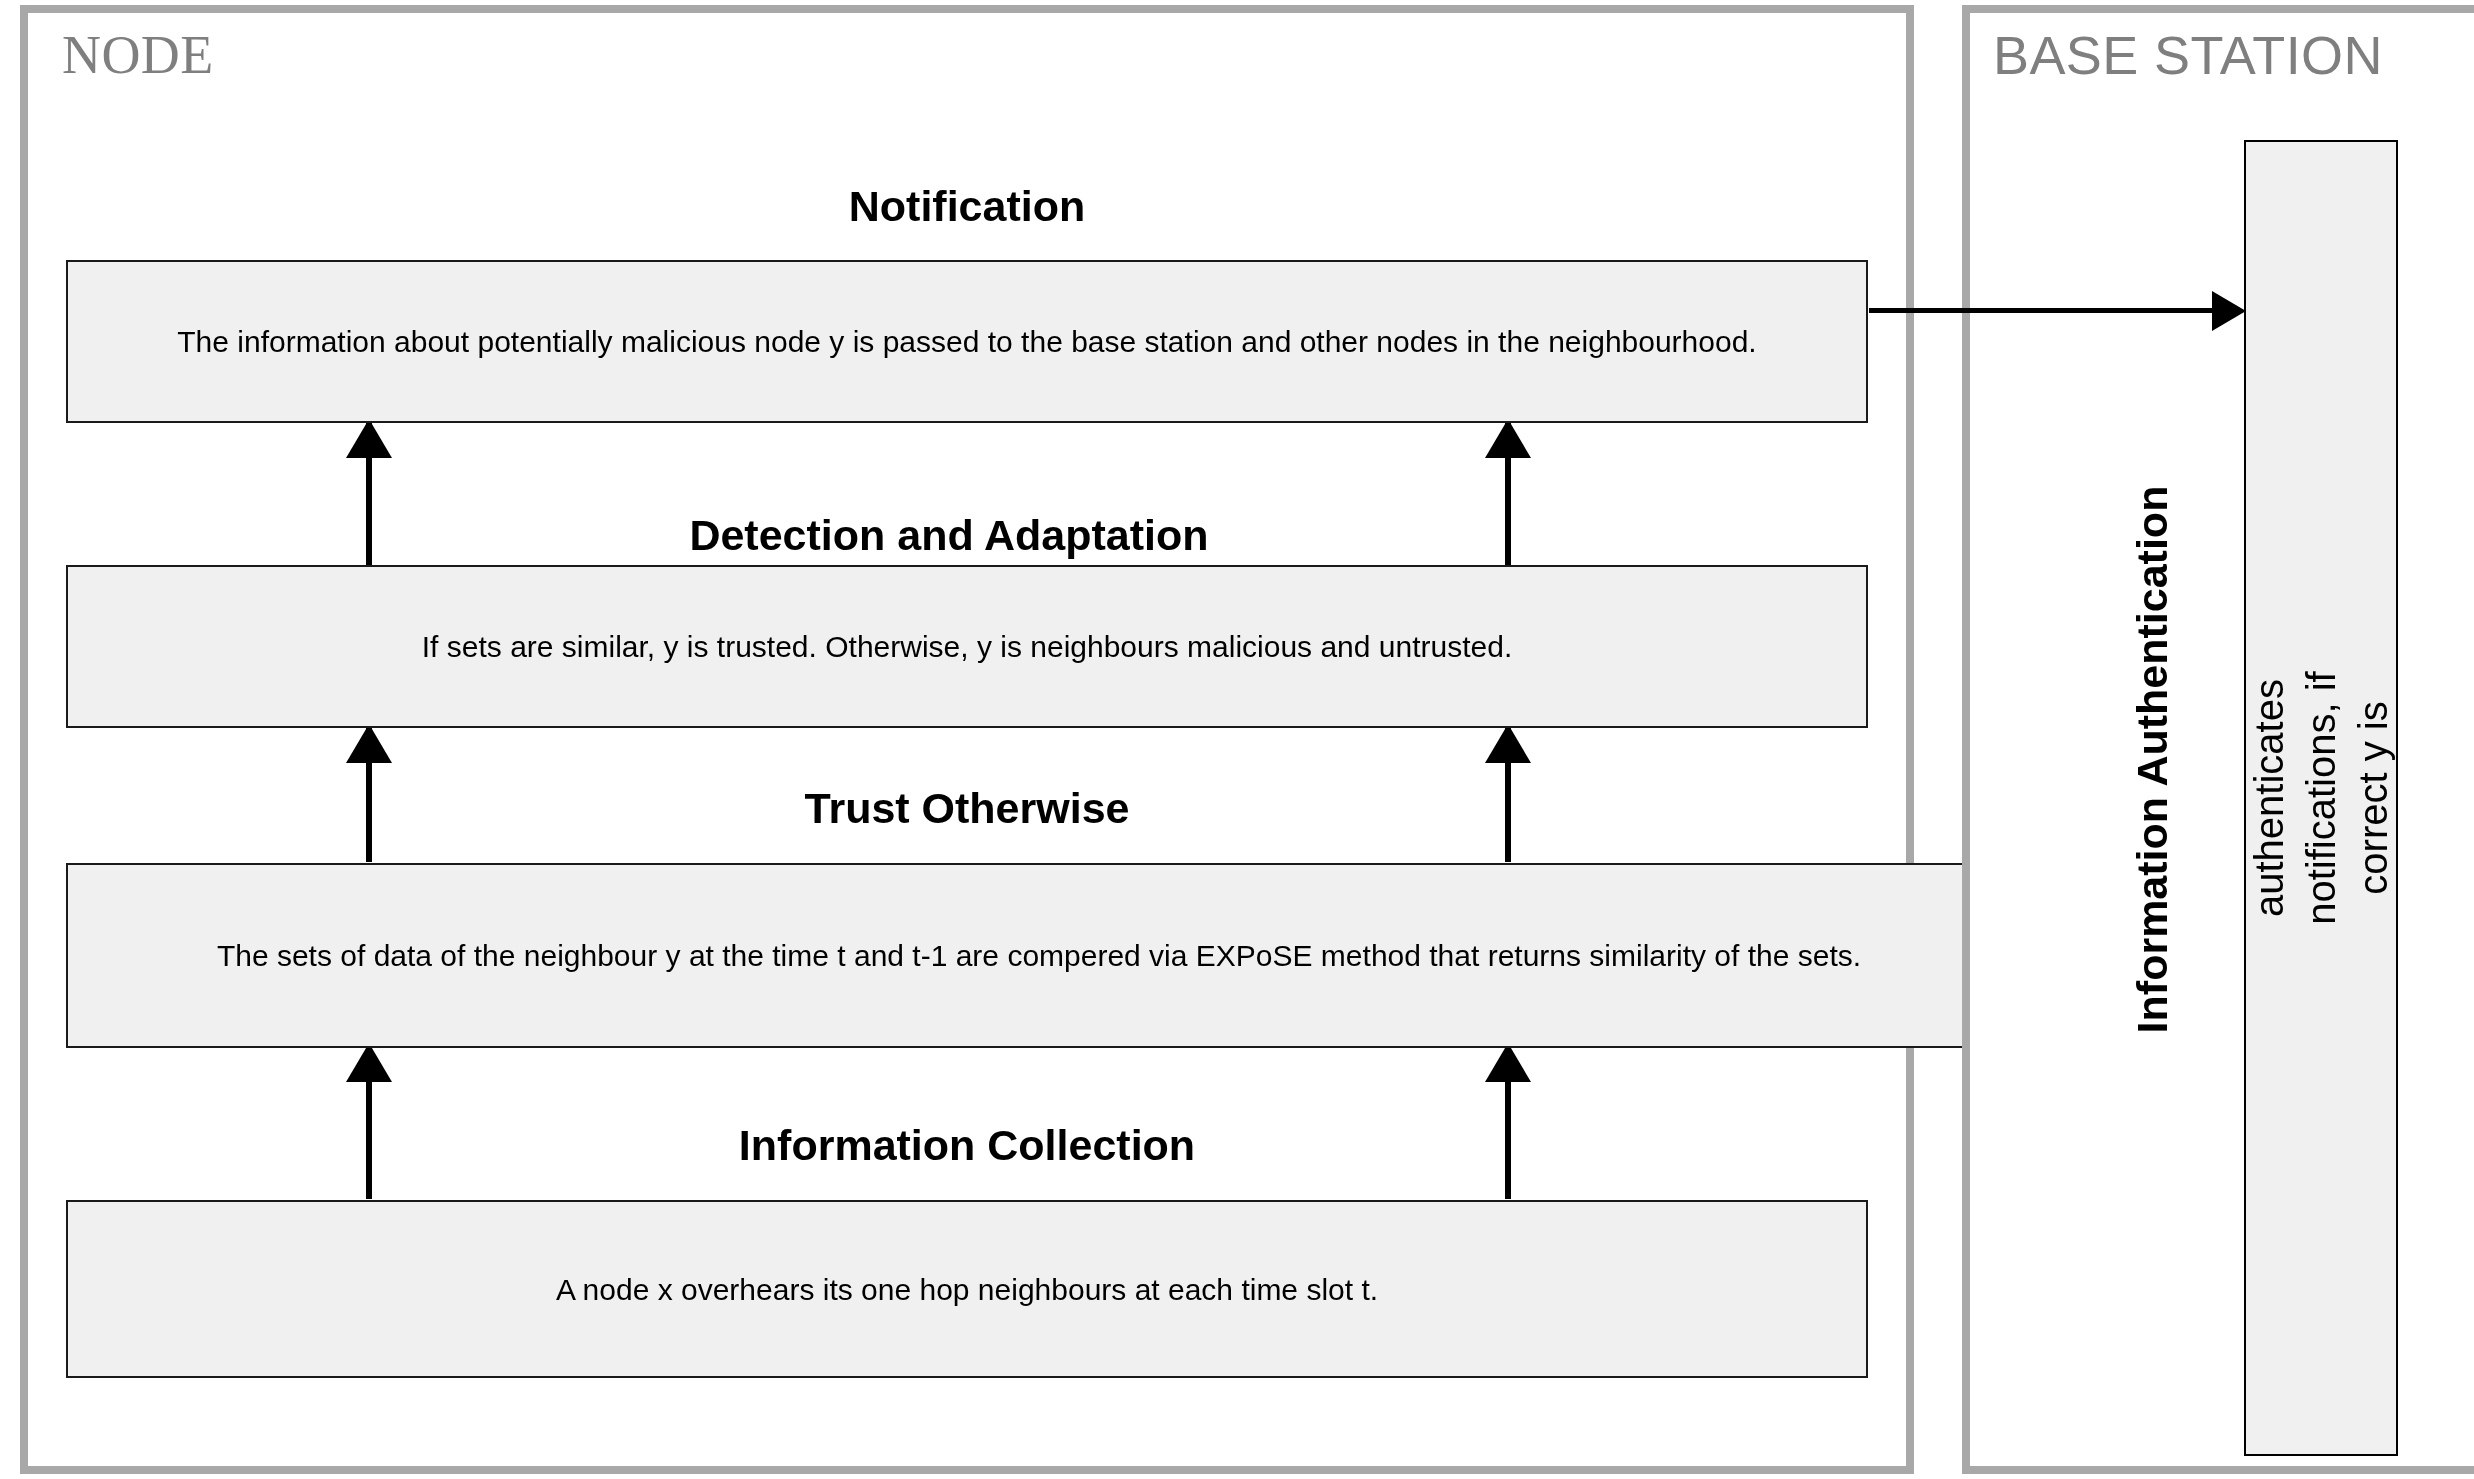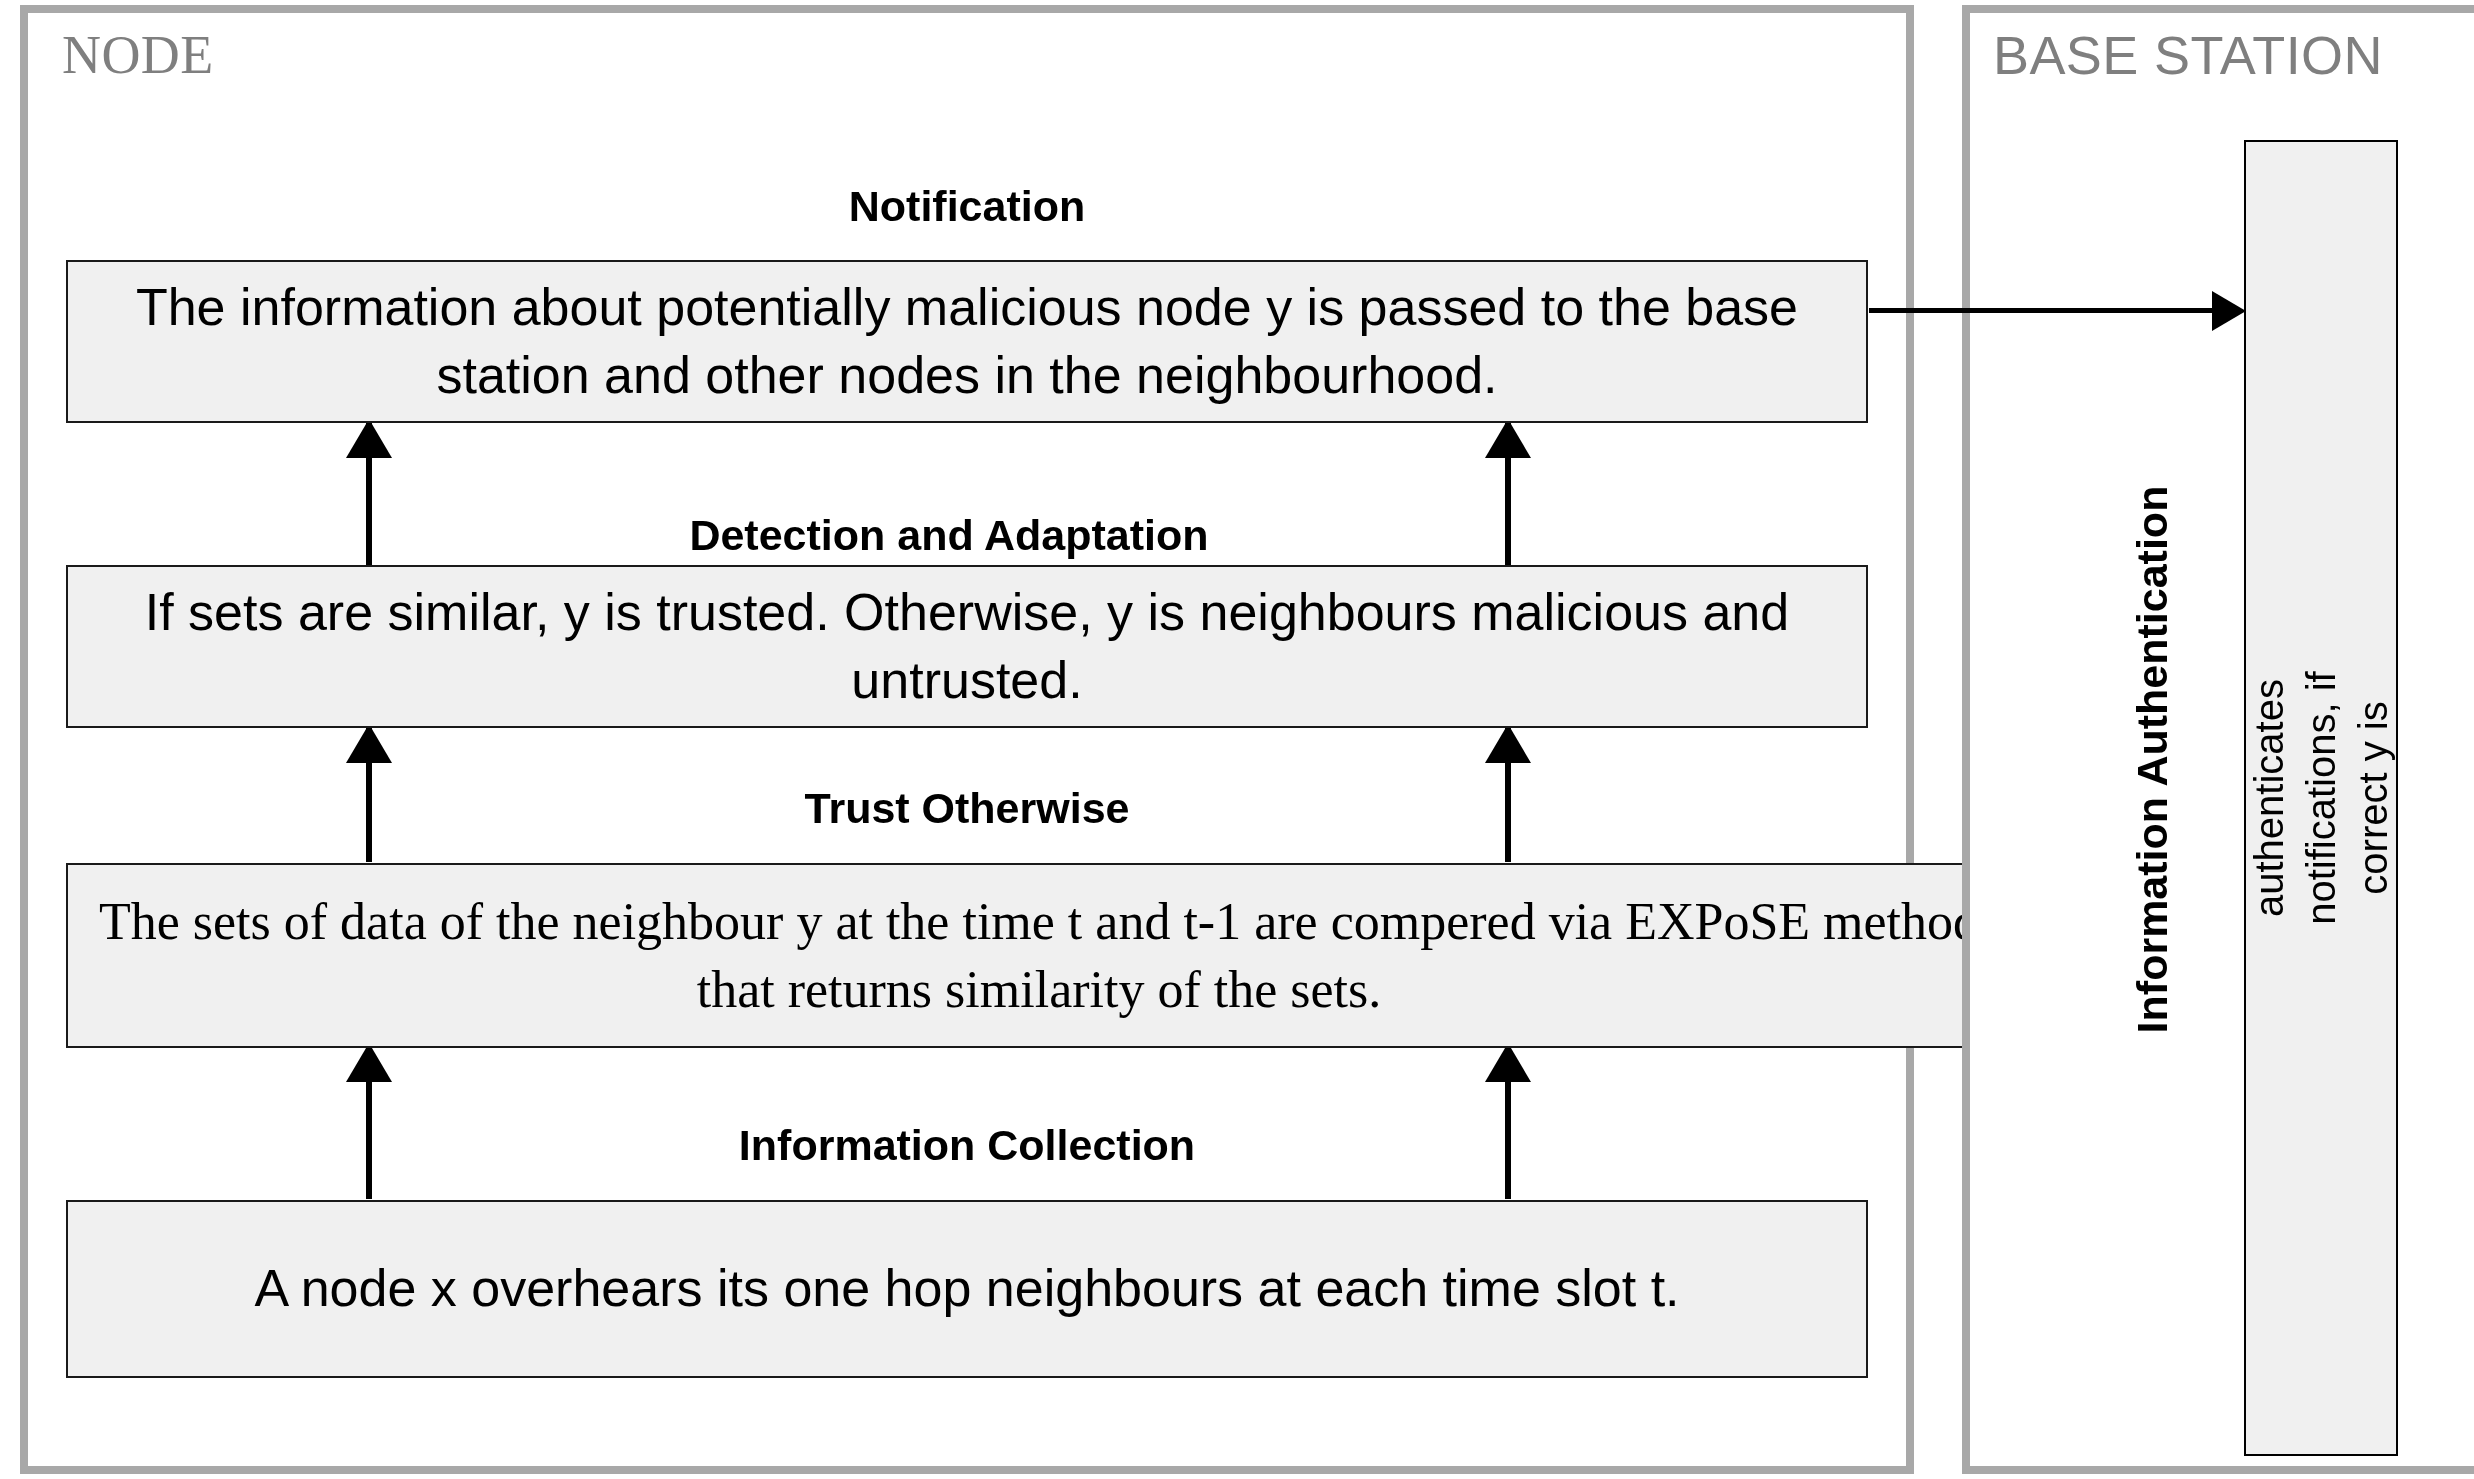--- a/index.html
+++ b/index.html
@@ -61,21 +61,21 @@
   .stage-box {
     position: absolute;
     box-sizing: border-box;
     background: #f0f0f0;
     border: 2.7px solid #1a1a1a;
     display: flex;
     align-items: center;
     justify-content: flex-start;
     text-align: center;
     color: #000000;
-    font-size: 52px;
+    font-size: 30px;
     line-height: 1.30;
     padding: 5.4px 23px;
   }
   .stage-box .body-text {
     display: block;
     width: 100%;
   }
   .stage-label {
     position: absolute;
     text-align: center;
@@ -85,21 +85,21 @@
     line-height: 1;
     white-space: nowrap;
   }
 
   #box-notification { left: 66px; top: 260px; width: 1802px; height: 163px; }
   #label-notification { left: 66px; top: 185px; width: 1802px; }
 
   #box-detection   { left: 66px; top: 565px; width: 1802px; height: 163px; }
   #label-detection { left: 48px; top: 490px; width: 1802px; margin-top: 24px; }
 
-  #box-trust       { left: 66px; top: 863px; width: 1946px; height: 185px; font-family: Liberation Serif, serif; }
+  #box-trust       { left: 66px; top: 863px; width: 1946px; height: 185px; }
   #label-trust     { left: 66px; top: 787px; width: 1802px; }
 
   #box-collection  { left: 66px; top: 1200px; width: 1802px; height: 178px; }
   #label-collection{ left: 66px; top: 1124px; width: 1802px; }
 
   
   .arrow-up {
     position: absolute;
     width: 0;
     height: 0;

